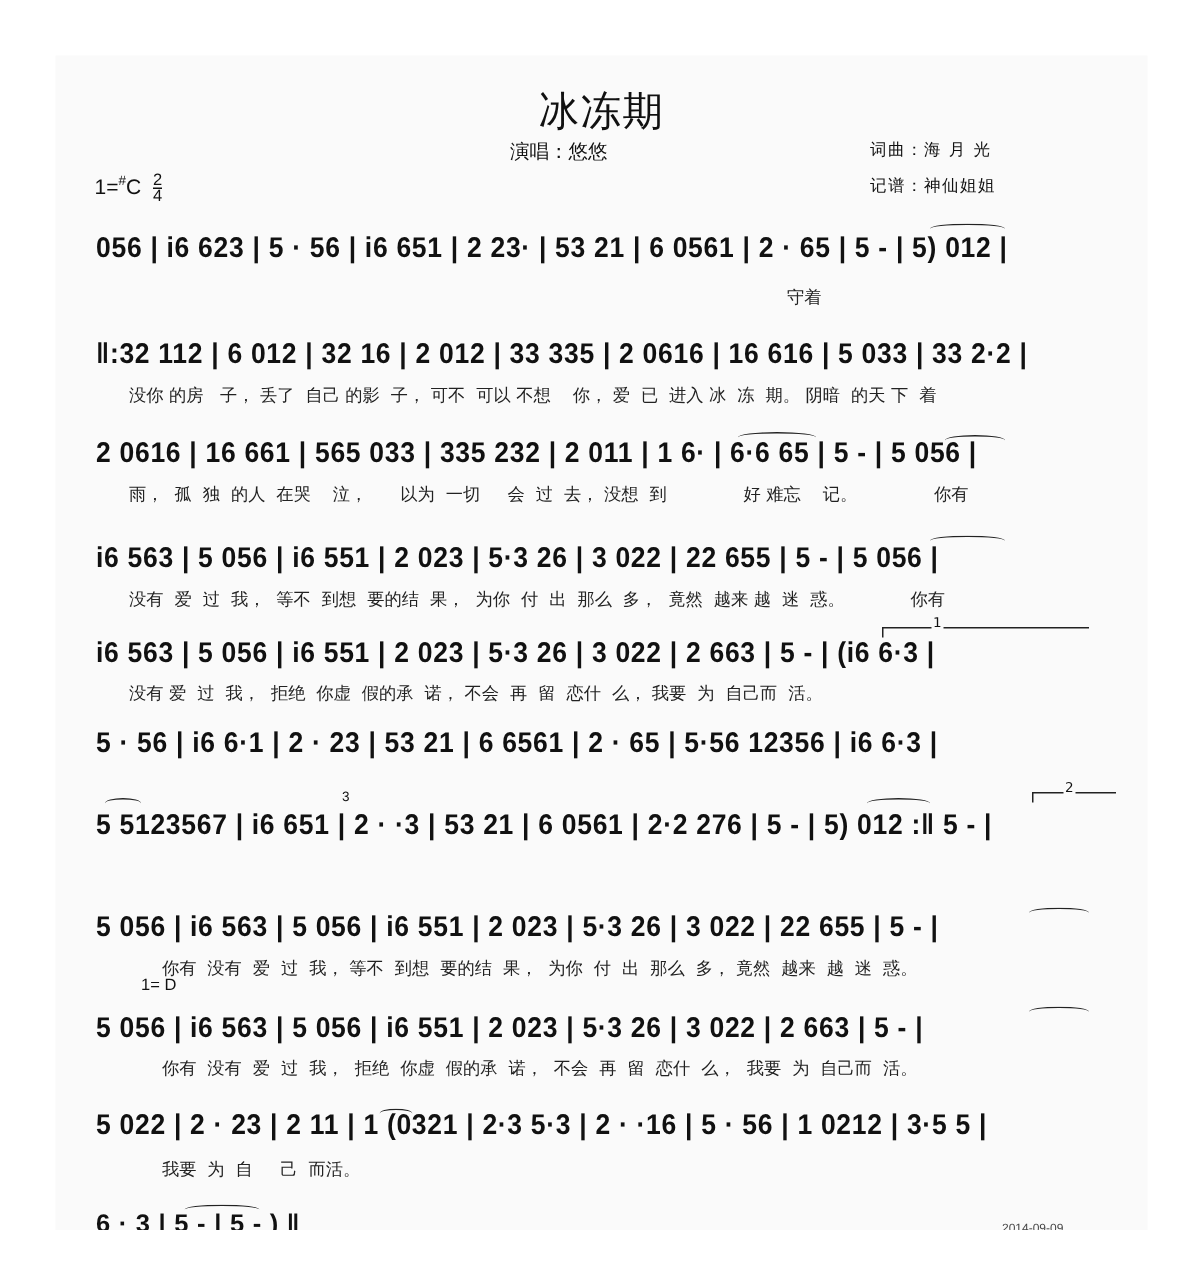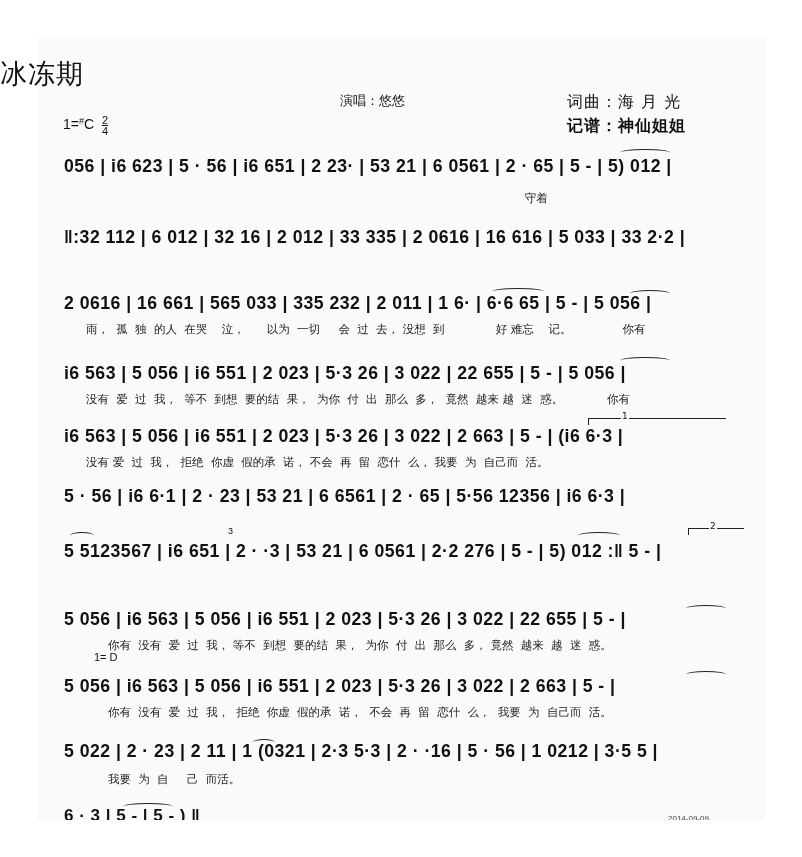--- a/index.html
+++ b/index.html
@@ -1,23 +1,23 @@
 <!DOCTYPE html>
 <html><head>
 <meta charset="utf-8">
 <style>
   html, body { margin:0; padding:0; background:#ffffff; }
   body { width:802px; height:857px; position:relative; overflow:hidden;
          font-family:"DejaVu Sans","Liberation Sans",sans-serif; color:#111; }
   .sheet { position:absolute; left:37px; top:37px; width:728px; height:783px; background:#fafafa; }
-  .title { position:absolute; left:0; width:802px; top:56px; text-align:left;
+  .title { position:absolute; left:0; width:802px; top:56px; text-align:center;
            font-size:27px; font-weight:normal; letter-spacing:1px; }
   .singer { position:absolute; left:340px; top:92px; font-size:13px; }
-  .credit { position:absolute; left:567px; font-size:16px; letter-spacing:1px; }
-  .credit.c1 { top:92px; } .credit.c2 { top:116px;font-weight:bold; }
+  .credit { position:absolute; left:580px; font-size:11px; letter-spacing:1px; }
+  .credit.c1 { top:92px; } .credit.c2 { top:116px; }
   .key { position:absolute; left:63px; top:115px; font-size:14px; font-family:"Liberation Sans",sans-serif; }
   .key sup { font-size:9px; }
   .timesig { display:inline-block; vertical-align:middle; text-align:center; font-size:11px; line-height:10px; margin-left:4px; }
   .row { position:absolute; left:64px; width:672px; height:60px;text-align:right; }
   .notes { position:absolute; left:0; top:0; white-space:nowrap;
            font-family:"Liberation Sans",sans-serif; font-weight:bold; font-size:19px;
            letter-spacing:0.5px; transform-origin:left top; }
   .lyrics { position:absolute; top:30px; left:0; white-space:pre; font-size:11.5px; color:#222;margin-left:22px; }
   .small { position:absolute; font-size:11px; font-family:"Liberation Sans",sans-serif; }
   .volta { position:absolute; border-top:1px solid #222; border-left:1px solid #222; height:6px; }
@@ -43,20 +43,21 @@
 </div>
 
 <div class="row" style="top:155px">
   <div class="notes" style="transform:scaleX(0.93)">056 | i6 623 | 5 · 56 | i6 651 | 2 23· | 53 21 | 6 0561 | 2 · 65 | 5 - | 5) 012 |</div>
   <div class="lyrics" style="top:36px">                                                                                                                        守着</div>
 </div>
 <div class="slur" style="left:620px;top:149px;width:50px"></div>
 
 <div class="row" style="top:226px">
   <div class="notes" style="transform:scaleX(0.93)">‖:32 112 | 6 012 | 32 16 | 2 012 | 33 335 | 2 0616 | 16 616 | 5 033 | 33 2·2 |</div>
+  <div class="lyrics">没你 的房   子， 丢了  自己 的影  子， 可不  可以 不想    你， 爱  已  进入 冰  冻  期。 阴暗  的天 下  着</div>
 </div>
 
 <div class="row" style="top:292px">
   <div class="notes" style="transform:scaleX(0.93)">2 0616 | 16 661 | 565 033 | 335 232 | 2 011 | 1 6· | 6·6 65 | 5 - | 5 056 |</div>
   <div class="lyrics">雨，  孤  独  的人  在哭    泣，      以为  一切     会  过  去， 没想  到              好 难忘    记。              你有</div>
 </div>
 <div class="slur" style="left:492px;top:288px;width:52px"></div>
 <div class="slur" style="left:630px;top:290px;width:40px"></div>
 
 <div class="row" style="top:362px">

